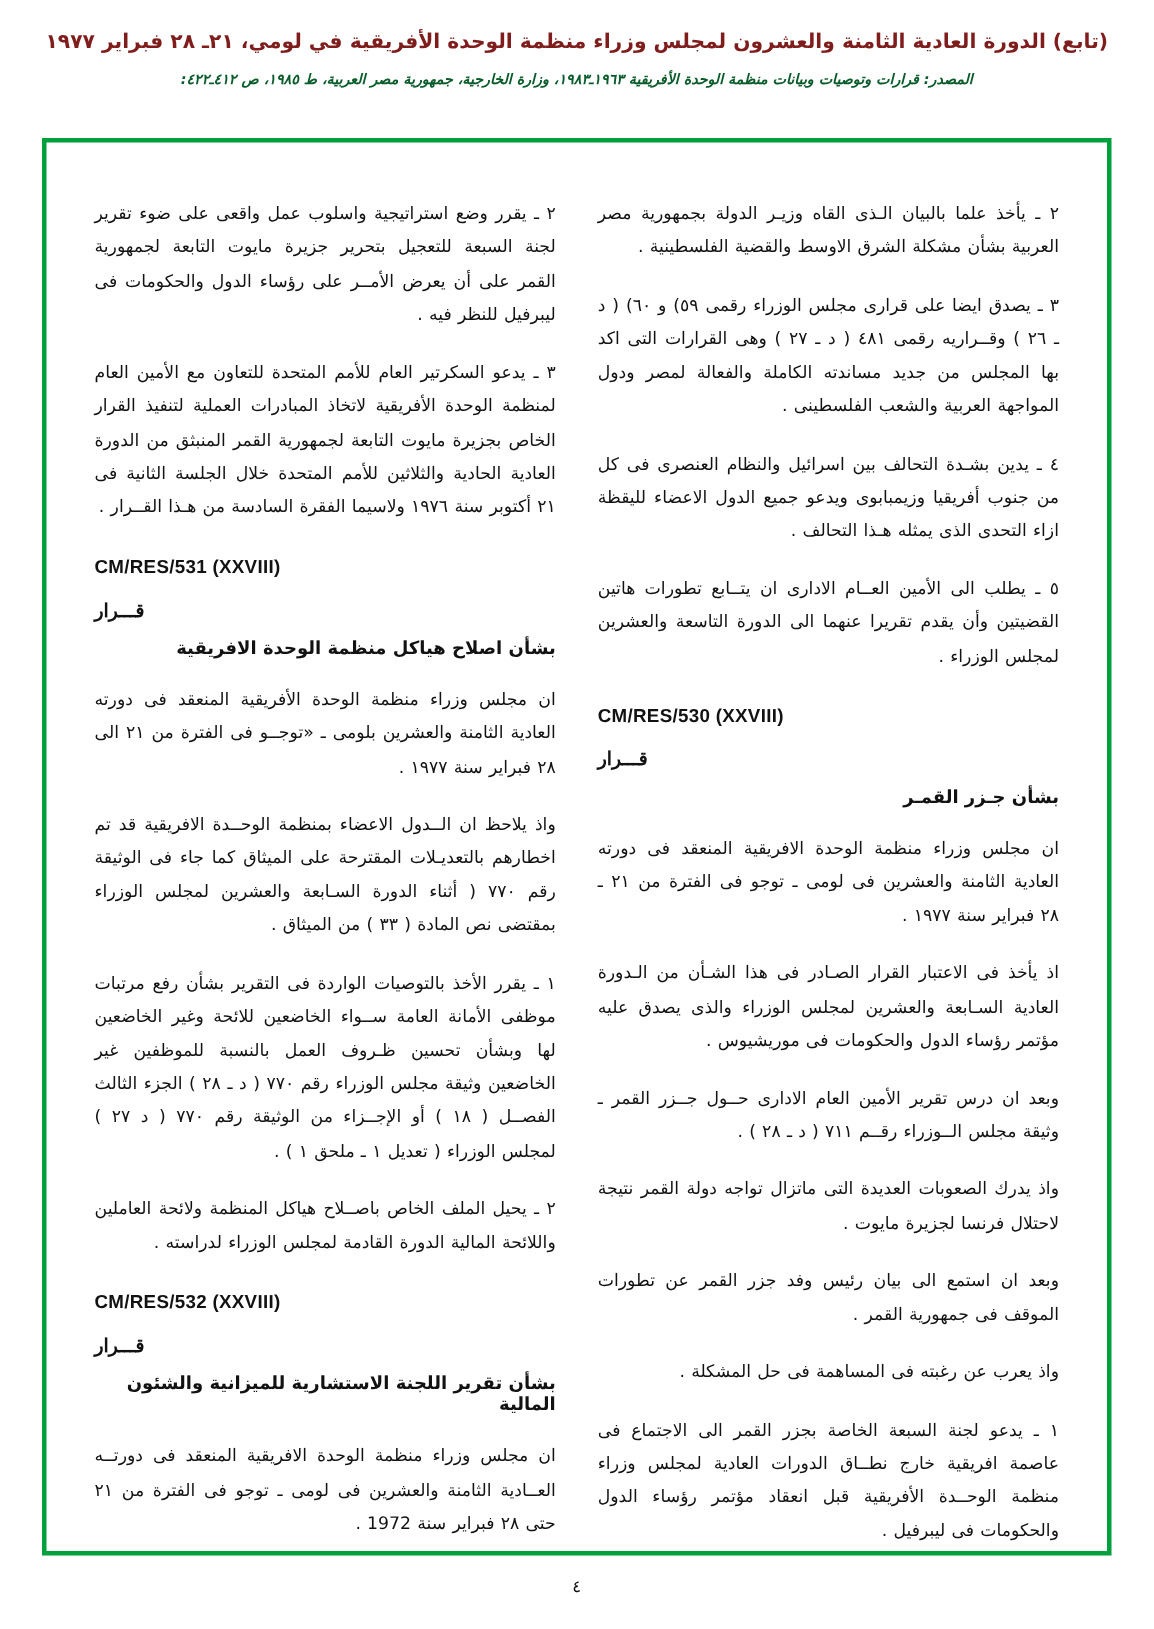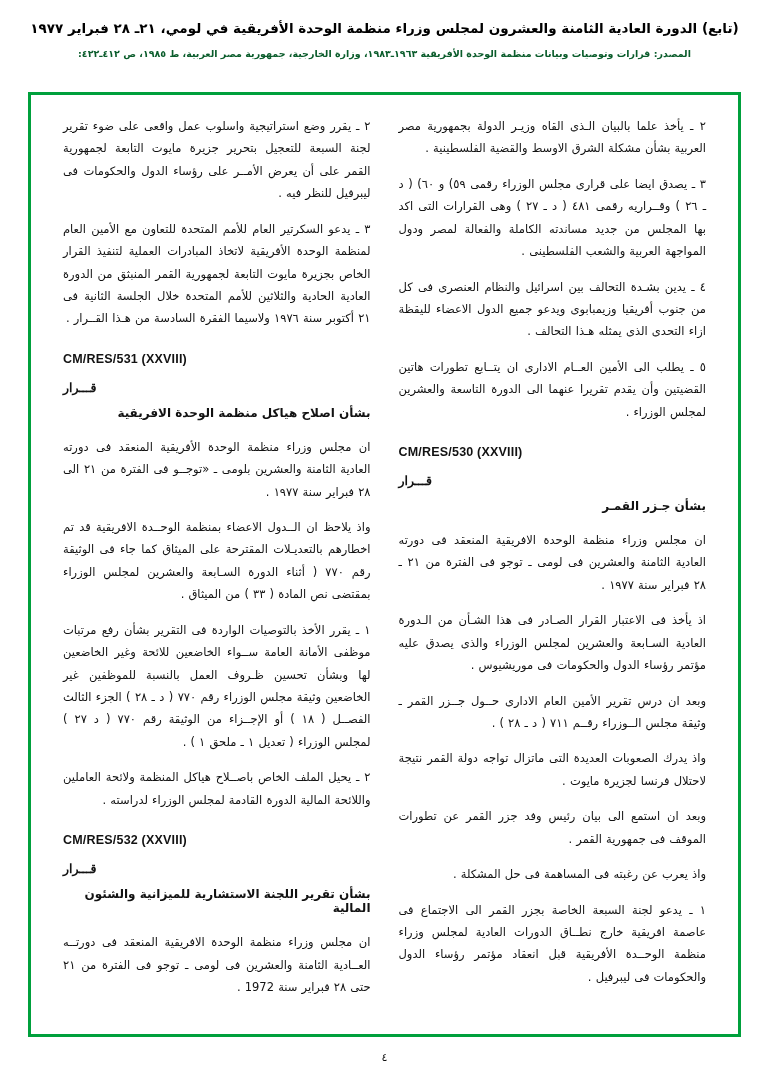--- a/index.html
+++ b/index.html
@@ -23,32 +23,33 @@
   .doc-header {
     position: absolute;
     top: 18px;
     left: 0;
     right: 0;
     text-align: center;
   }
   .doc-header .title {
     font-size: 13.5px;
     font-weight: bold;
-    color: #000000;
+    color: #7f1d1d;
     line-height: 1.5;
     letter-spacing: 0;
     padding: 0 28px;
   }
   .doc-header .source {
     font-size: 9.5px;
     font-weight: bold;
     color: #0a5c2b;
     line-height: 1.6;
     margin-top: 8px;
     padding: 0 52px;
+    font-style: italic;
   }
   
   .frame {
     position: absolute;
     top: 92px;
     left: 28px;
     width: 713px;
     height: 945px;
     border: 3px solid #00a03c;
     box-sizing: border-box;
@@ -64,21 +65,21 @@
     width: 50%;
     box-sizing: border-box;
     padding: 4px 14px 0 14px;
   }
   .col.right { border: 0; }
   .col.left  { border: 0; }
 
   p.body {
     font-size: 11.5px;
     line-height: 1.95;
-    margin: 0 0 13px 0;
+    margin: 16px 0 13px 0;
     text-align: justify;
     text-align-last: right;
     word-spacing: 0.5px;
   }
 
   .res-id {
     font-family: "Liberation Sans", sans-serif;
     direction: ltr;
     text-align: left;
     font-size: 12.5px;

